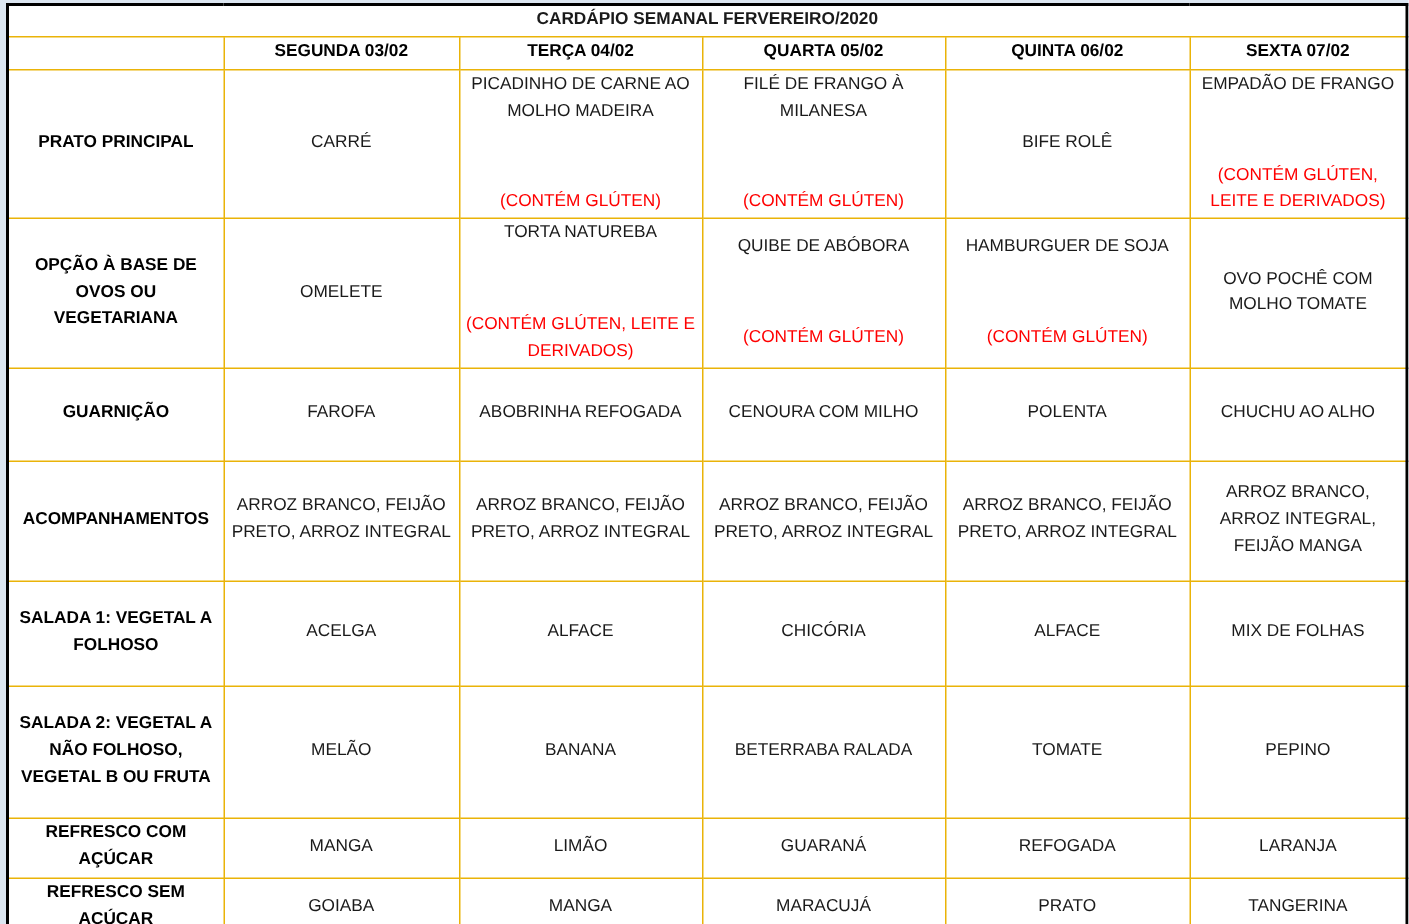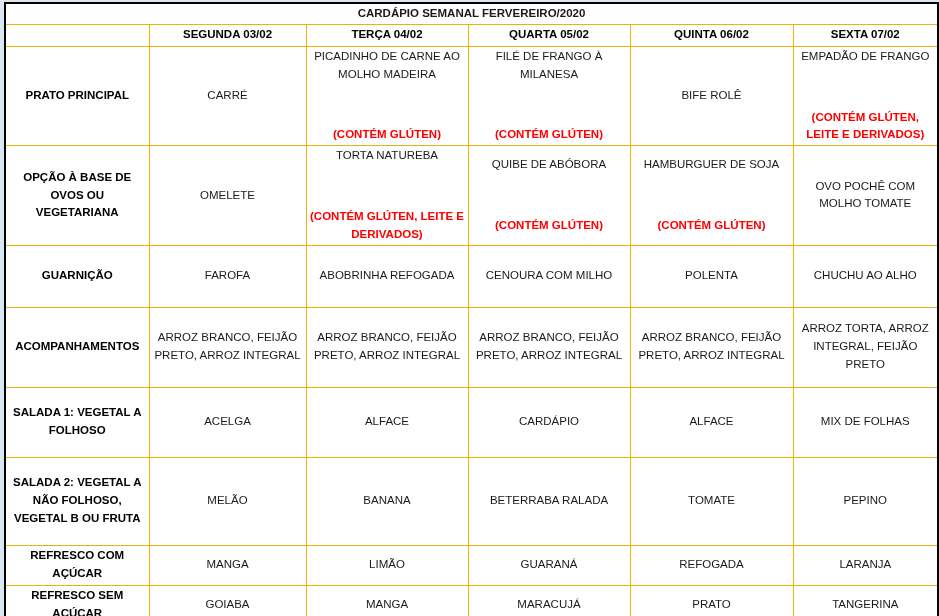--- a/index.html
+++ b/index.html
@@ -38,21 +38,21 @@
     font-size:11.5px;
     color:#000000;
   }
   td.row-label{
     font-weight:bold;
     color:#000000;
     padding:1px 4px;
   }
   .allergen{
     color:#ff0000;
-    font-weight:bold;
+    font-weight:normal;
     margin-top:43px;
   }
   
   tr.r-title{height:20px;}
   tr.r-header{height:22px;padding-left:27px;}
   tr.r0{height:94px;}
   tr.r1{height:98px;}
   tr.r2{height:62px;}
   tr.r3{height:80px;}
   tr.r4{height:70px;}
@@ -137,28 +137,28 @@
       <td>POLENTA</td>
       <td>CHUCHU AO ALHO</td>
     </tr>
 
     <tr class="r3">
       <td class="row-label">ACOMPANHAMENTOS</td>
       <td>ARROZ BRANCO, FEIJÃO PRETO, ARROZ INTEGRAL</td>
       <td>ARROZ BRANCO, FEIJÃO PRETO, ARROZ INTEGRAL</td>
       <td>ARROZ BRANCO, FEIJÃO PRETO, ARROZ INTEGRAL</td>
       <td>ARROZ BRANCO, FEIJÃO PRETO, ARROZ INTEGRAL</td>
-      <td>ARROZ TORTA, ARROZ INTEGRAL, FEIJÃO PRETO</td>
+      <td>ARROZ BRANCO, ARROZ INTEGRAL, FEIJÃO MANGA</td>
     </tr>
 
     <tr class="r4">
       <td class="row-label">SALADA 1: VEGETAL A FOLHOSO</td>
       <td>ACELGA</td>
       <td>ALFACE</td>
-      <td>CARDÁPIO</td>
+      <td>CHICÓRIA</td>
       <td>ALFACE</td>
       <td>MIX DE FOLHAS</td>
     </tr>
 
     <tr class="r5">
       <td class="row-label">SALADA 2: VEGETAL A NÃO FOLHOSO, VEGETAL B OU FRUTA</td>
       <td>MELÃO</td>
       <td>BANANA</td>
       <td>BETERRABA RALADA</td>
       <td>TOMATE</td>

